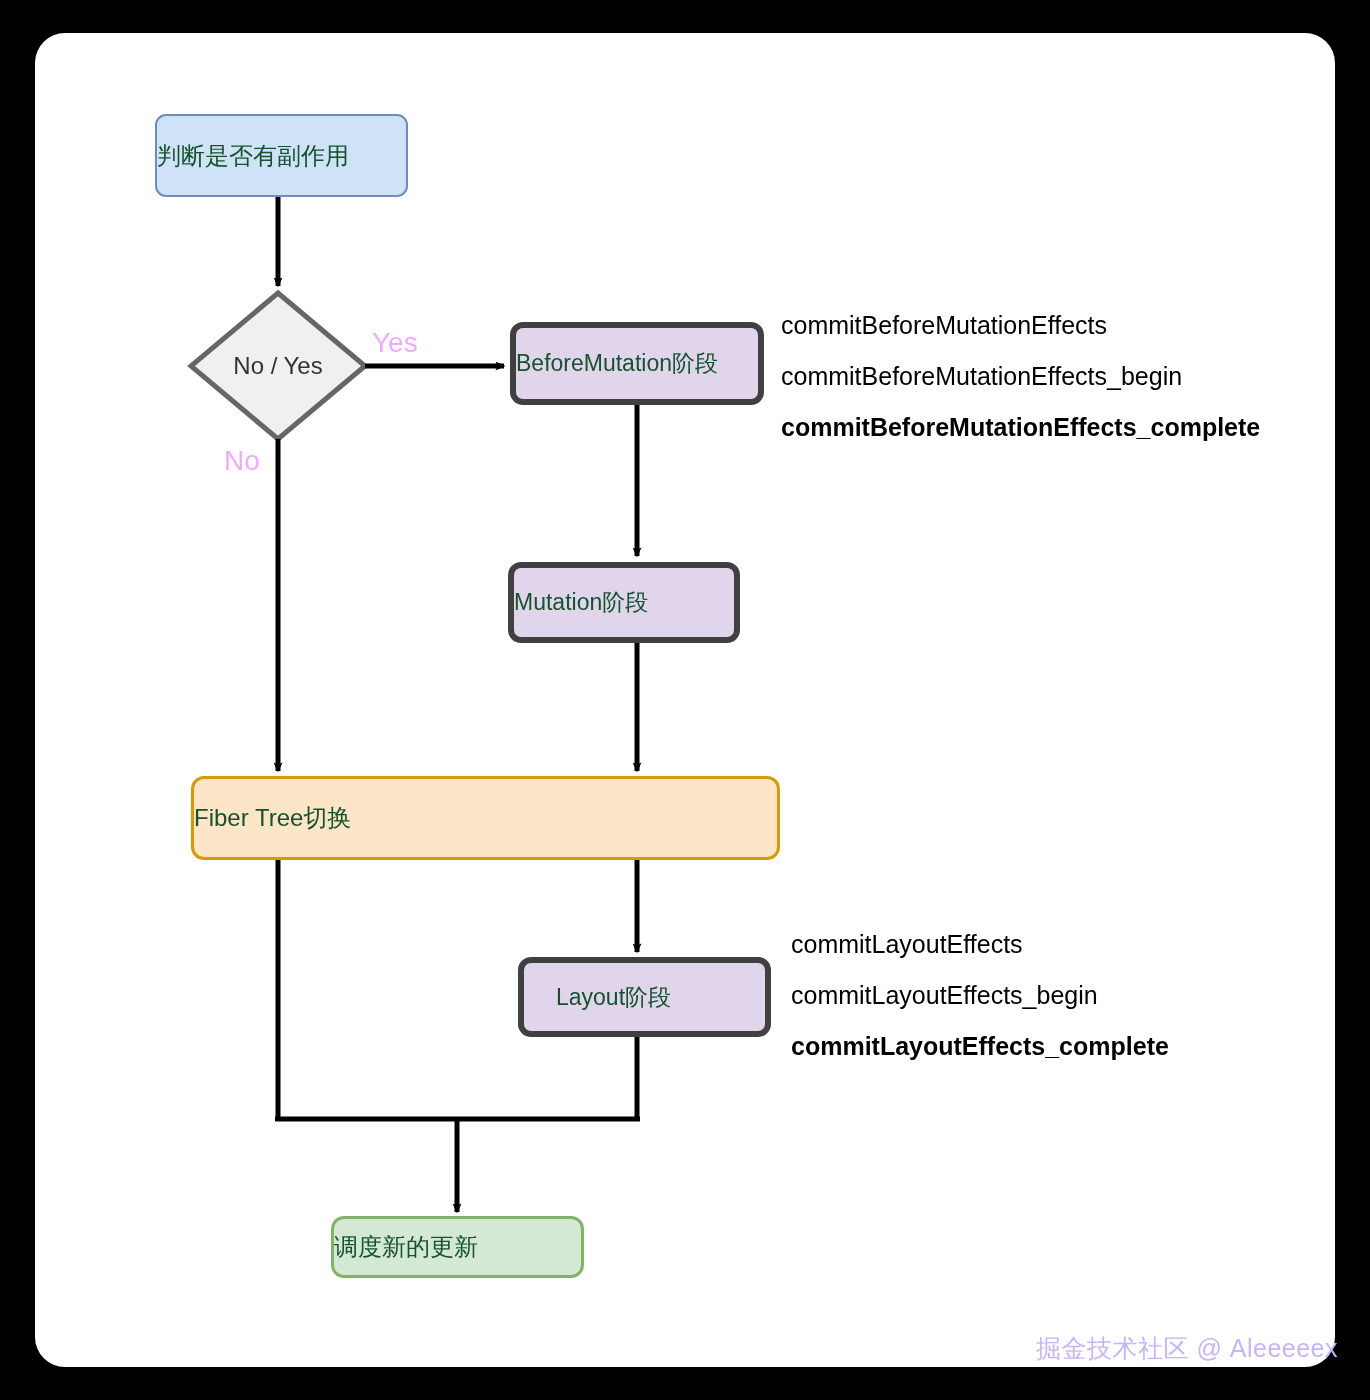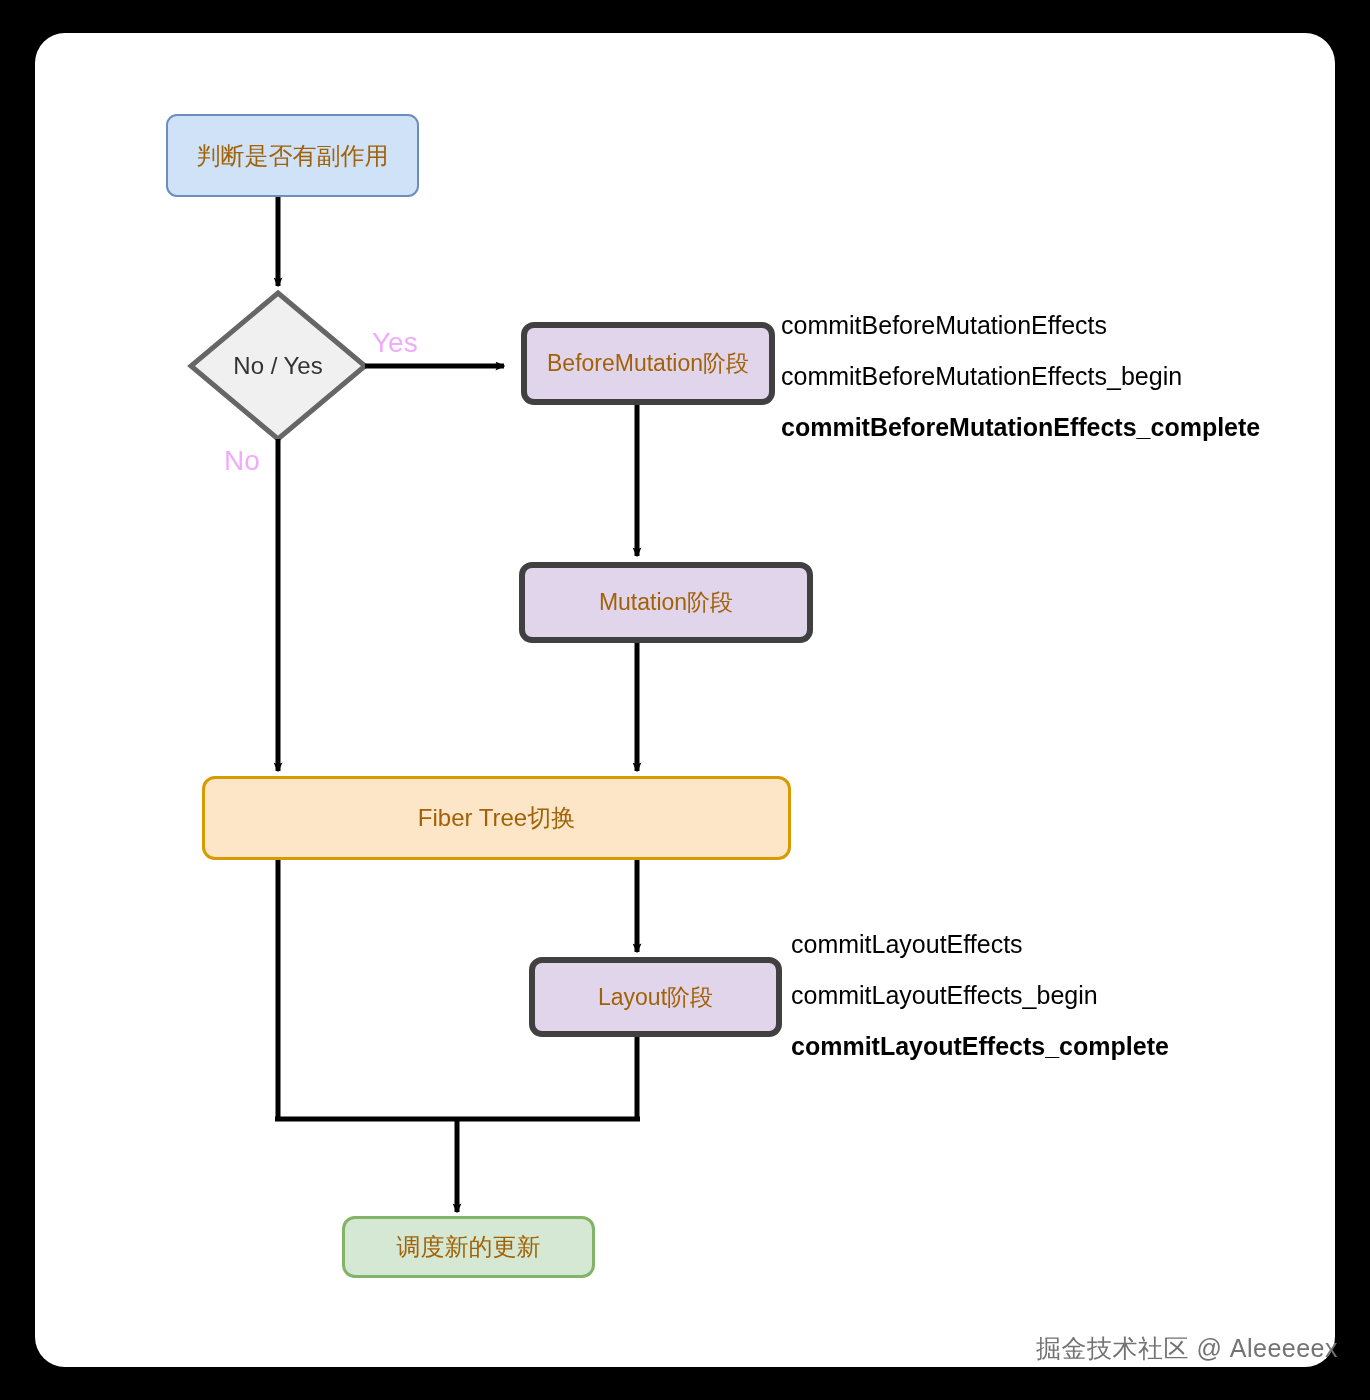--- a/index.html
+++ b/index.html
@@ -35,25 +35,24 @@
     top: 0;
     width: 1370px;
     height: 1400px;
     pointer-events: none;
   }
   .node {
     position: absolute;
     box-sizing: border-box;
     display: flex;
     align-items: center;
-    justify-content: center;
+    justify-content: flex-start;
     text-align: center;
-    color: #a16207;
+    color: #14532d;
     line-height: 1.15;
-    margin-left: 11px;
   }
   .node-blue {
     background: #cfe2f7;
     border: 2px solid #6c8ebf;
     border-radius: 11px;
     font-size: 24px;
   }
   .node-purple {
     background: #e1d5ec;
     border: 6px solid #404040;
@@ -90,21 +89,21 @@
   .note-line {
     font-size: 25px;
     color: #000000;
     white-space: nowrap;
     margin-bottom: 22px;
   }
   .note-line:last-child { margin-bottom: 0; font-weight: bold; }
   .watermark {
     position: absolute;
     font-size: 25px;
-    color: #737373;
+    color: #c4b5fd;
     white-space: nowrap;
     letter-spacing: 0.5px;
   }
 </style>
 </head>
 <body>
 
 <div id="canvas">
 
   <div id="frame"></div>
@@ -152,29 +151,29 @@
   </div>
 
   <div class="edge-label" style="left:224px; top:445px;">
     <span>No</span>
   </div>
 
   <div class="node node-purple" style="left:510px; top:322px; width:254px; height:83px;">
     <span>BeforeMutation阶段</span>
   </div>
 
-  <div class="node node-purple" style="left:508px; top:562px; width:294px; height:81px;">
+  <div class="node node-purple" style="left:508px; top:562px; width:232px; height:81px;">
     <span>Mutation阶段</span>
   </div>
 
   <div class="node node-orange" style="left:191px; top:776px; width:589px; height:84px;">
     <span>Fiber Tree切换</span>
   </div>
 
-  <div class="node node-purple" style="left:518px; top:957px; width:253px; height:80px;">
+  <div class="node node-purple" style="left:518px; top:957px; width:253px; height:80px;padding-left:32px;">
     <span>Layout阶段</span>
   </div>
 
   <div class="node node-green" style="left:331px; top:1216px; width:253px; height:62px;">
     <span>调度新的更新</span>
   </div>
 
   <div class="note-group" style="left:781px; top:311px;">
     <div class="note-line">commitBeforeMutationEffects</div>
     <div class="note-line">commitBeforeMutationEffects_begin</div>

